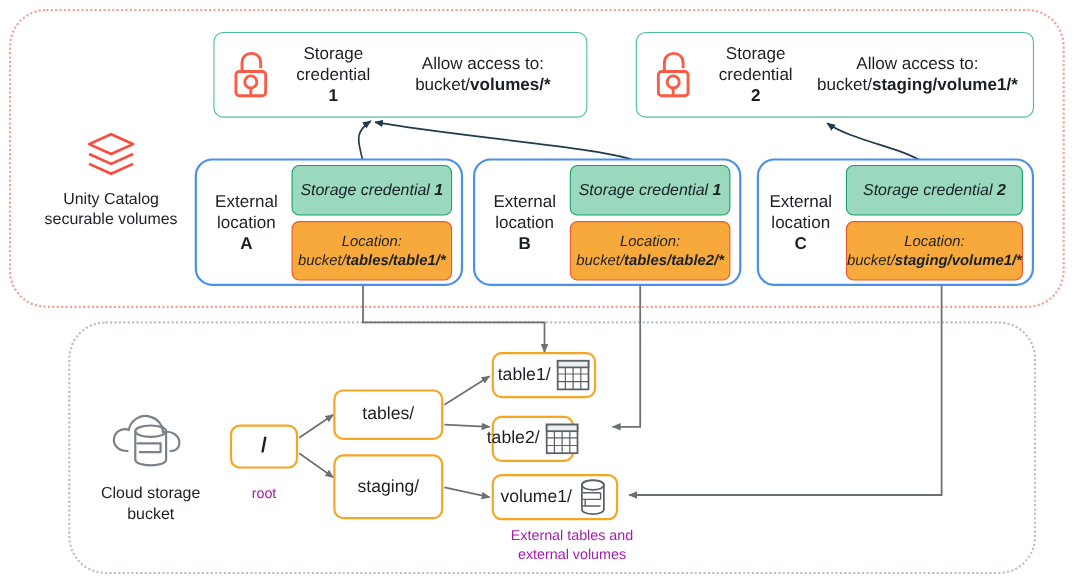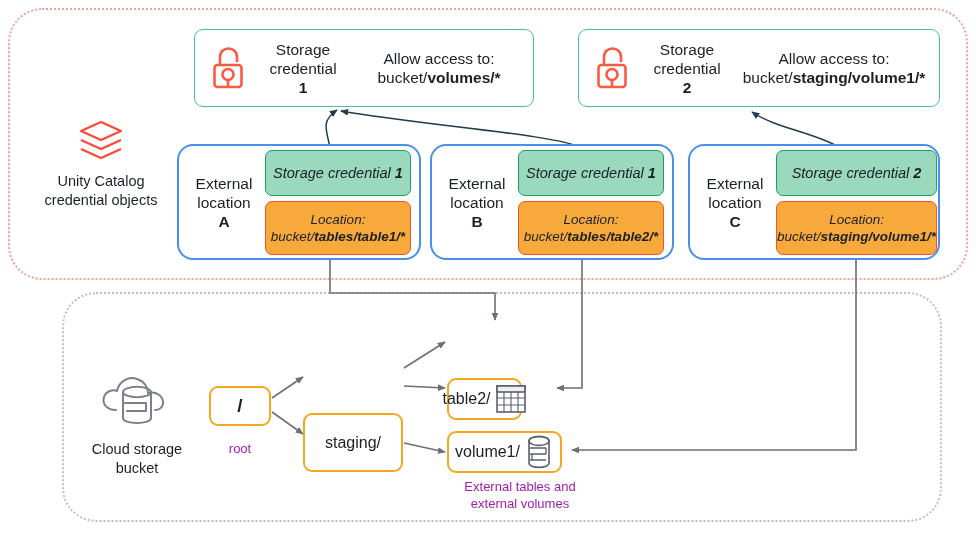--- a/index.html
+++ b/index.html
@@ -19,21 +19,21 @@
     display:flex;align-items:center;}
   .cred-inner{display:flex;align-items:center;width:100%;padding:0 10px;}
   .lock-wrap{width:46px;flex:0 0 46px;display:flex;justify-content:center;}
   .cred-title{font-size:15.5px;line-height:19px;text-align:center;width:104px;flex:0 0 104px;}
   .cred-title b{font-weight:bold;display:block;}
   .cred-allow{font-size:15.5px;line-height:19px;text-align:center;flex:1;}
   .cred-allow b{font-weight:bold;}
 
   
   .extloc{border:2px solid #4a90e8;border-radius:16px;background:#fff;
-    display:flex;align-items:center;padding:0 8px;}
+    display:flex;align-items:center;padding:0 8px;justify-content:flex-end;}
   .extloc-label{width:74px;flex:0 0 74px;text-align:center;font-size:15.5px;line-height:19px;}
   .extloc-label b{display:block;font-weight:bold;}
   .extloc-stack{flex:1;display:flex;flex-direction:column;gap:5px;padding:10px 0 10px 4px;font-style:italic;}
   .chip-green{background:#9ad9bd;border:1.6px solid #17a06a;border-radius:7px;
     height:44px;display:flex;align-items:center;justify-content:center;
     font-size:14.5px;text-align:center;}
   .chip-green b{font-weight:bold;}
   .chip-orange{background:#f7a93c;border:1.6px solid #f0562d;border-radius:7px;
     height:52px;display:flex;align-items:center;justify-content:center;
     font-size:13.5px;line-height:17px;text-align:center;}
@@ -95,21 +95,21 @@
     <div class="legend-icon">
       <svg width="48" height="46" viewBox="0 0 48 46">
         <g fill="none" stroke="#fb4a3c" stroke-width="2.4" stroke-linejoin="round">
           <path d="M24,4 L44,13 L24,22 L4,13 Z"></path>
           <path d="M4,22 L24,31 L44,22"></path>
           <path d="M4,31 L24,40 L44,31"></path>
         </g>
       </svg>
     </div>
     <div>Unity Catalog</div>
-    <div>credential objects</div>
+    <div>securable volumes</div>
   </div>
 
   <div class="legend" style="left:62px;top:368px;width:150px;">
     <div class="legend-icon">
       <svg width="78" height="64" viewBox="0 0 78 64">
         <g fill="none" stroke="#7b8189" stroke-width="2" stroke-linejoin="round" stroke-linecap="round">
           <path d="M18,42 C9,42 4,36 6,29 C8,23 15,21 19,23 C21,13 31,8 39,11 C46,13 50,19 50,25
                    C58,23 66,28 65,36 C64,40 61,42 57,42"></path>
           <ellipse cx="39" cy="24" rx="14" ry="5.2"></ellipse>
           <path d="M25,24 L25,50 C25,53 31,55 39,55 C47,55 53,53 53,50 L53,24"></path>
@@ -222,22 +222,35 @@
           <span>Location:</span><br>
           <span>bucket/</span><b>staging/volume1/*</b>
         </span>
       </div>
     </div>
   </div>
 
   <div class="abs node node-root" style="left:209px;top:386px;width:62px;height:40px;">/</div>
   <div class="caption" style="left:209px;top:440px;width:62px;">root</div>
 
+  <div class="abs node" style="left:303px;top:354px;width:100px;height:46px;">tables/</div>
   <div class="abs node" style="left:303px;top:413px;width:100px;height:59px;">staging/</div>
 
+  <div class="abs node with-icon" style="left:447px;top:320px;width:95px;height:42px;">
+    <span>table1/</span>
+    <span>
+      <svg width="32" height="30" viewBox="0 0 32 30">
+        <rect x="2" y="2" width="28" height="26" fill="#fff" stroke="#5a6068" stroke-width="1.6"></rect>
+        <rect x="2" y="2" width="28" height="6" fill="#eceef0" stroke="#5a6068" stroke-width="1.6"></rect>
+        <g stroke="#5a6068" stroke-width="1.1">
+          <path d="M2,14 H30 M2,21 H30 M9,8 V28 M16,8 V28 M23,8 V28"></path>
+        </g>
+      </svg>
+    </span>
+  </div>
 
   <div class="abs node with-icon" style="left:447px;top:378px;width:75px;height:42px;text-align:center;">
     <span>table2/</span>
     <span>
       <svg width="32" height="30" viewBox="0 0 32 30">
         <rect x="2" y="2" width="28" height="26" fill="#fff" stroke="#5a6068" stroke-width="1.6"></rect>
         <rect x="2" y="2" width="28" height="6" fill="#eceef0" stroke="#5a6068" stroke-width="1.6"></rect>
         <g stroke="#5a6068" stroke-width="1.1">
           <path d="M2,14 H30 M2,21 H30 M9,8 V28 M16,8 V28 M23,8 V28"></path>
         </g>

